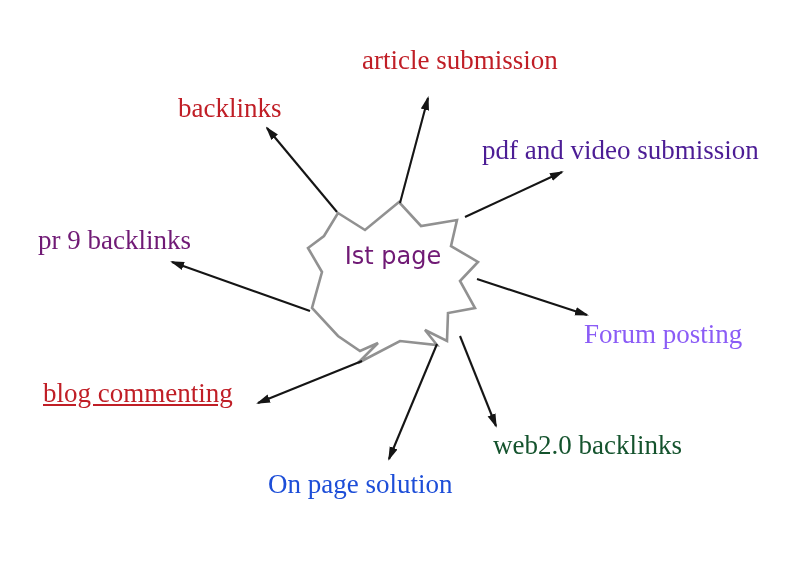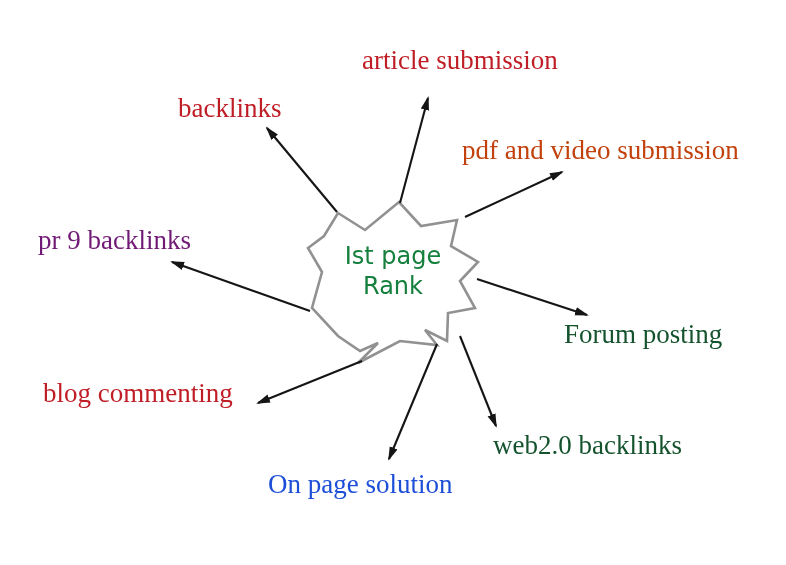--- a/index.html
+++ b/index.html
@@ -44,25 +44,24 @@
       <line x1="310" y1="311" x2="172" y2="262" stroke="#151515" stroke-width="2.1" marker-end="url(#ah)"></line>
       <line x1="477" y1="279" x2="587" y2="315" stroke="#151515" stroke-width="2.1" marker-end="url(#ah)"></line>
       <line x1="362" y1="361" x2="258" y2="403" stroke="#151515" stroke-width="2.1" marker-end="url(#ah)"></line>
       <line x1="460" y1="336" x2="496" y2="426" stroke="#151515" stroke-width="2.1" marker-end="url(#ah)"></line>
       <line x1="437" y1="344" x2="389" y2="459" stroke="#151515" stroke-width="2.1" marker-end="url(#ah)"></line>
     </svg>
 
   <div id="labels">
       <div class="node-label" style="left: 362px; top: 46px; color: rgb(192, 30, 38);">article submission</div>
       <div class="node-label" style="left: 178px; top: 94px; color: rgb(192, 30, 38);">backlinks</div>
-      <div class="node-label" style="left: 462px; top: 136px; color: #c2410c;">pdf and video submission</div>
+      <div class="node-label" style="left: 482px; top: 136px; color: #4c1d95;">pdf and video submission</div>
       <div class="node-label" style="left: 38px; top: 226px; color: #701a75; text-align: center;">pr 9 backlinks</div>
-      <div class="node-label" style="left: 564px; top: 320px; color: #14532d;">Forum posting</div>
-      <div class="node-label" style="left: 43px; top: 379px; color: rgb(192, 30, 38);">blog commenting</div>
+      <div class="node-label" style="left: 584px; top: 320px; color: #8b5cf6;">Forum posting</div>
+      <div class="node-label" style="left: 43px; top: 379px; color: rgb(192, 30, 38); text-decoration: underline;">blog commenting</div>
       <div class="node-label" style="left: 493px; top: 431px; color: #14532d;">web2.0 backlinks</div>
       <div class="node-label" style="left: 268px; top: 470px; color: #1d4ed8;">On page solution</div>
     </div>
 
-  <div class="center-label" style="color: #15803d;">
+  <div class="center-label" style="color: #701a75;">
     <div>Ist page</div>
-    <div>Rank</div>
   </div>
 </div>
 
 </body></html>

